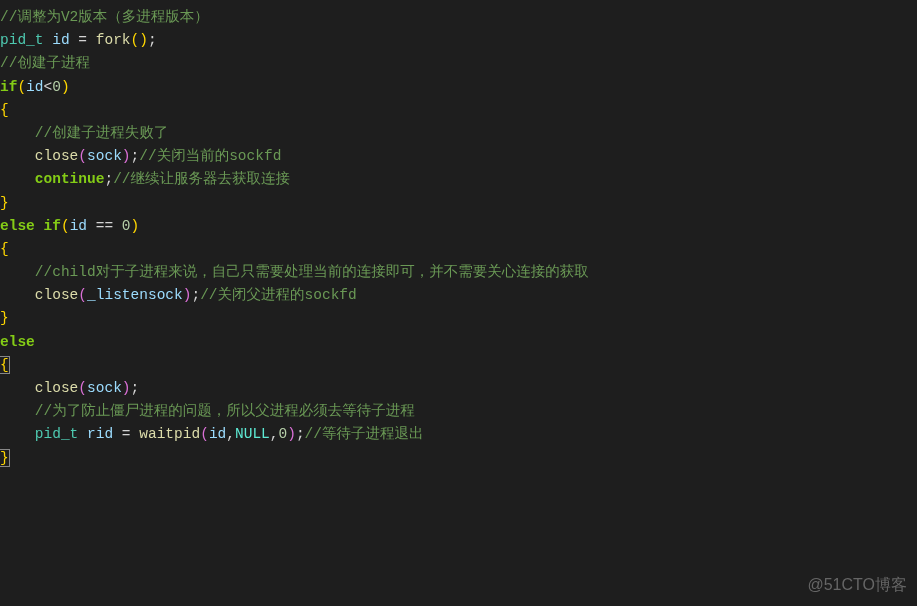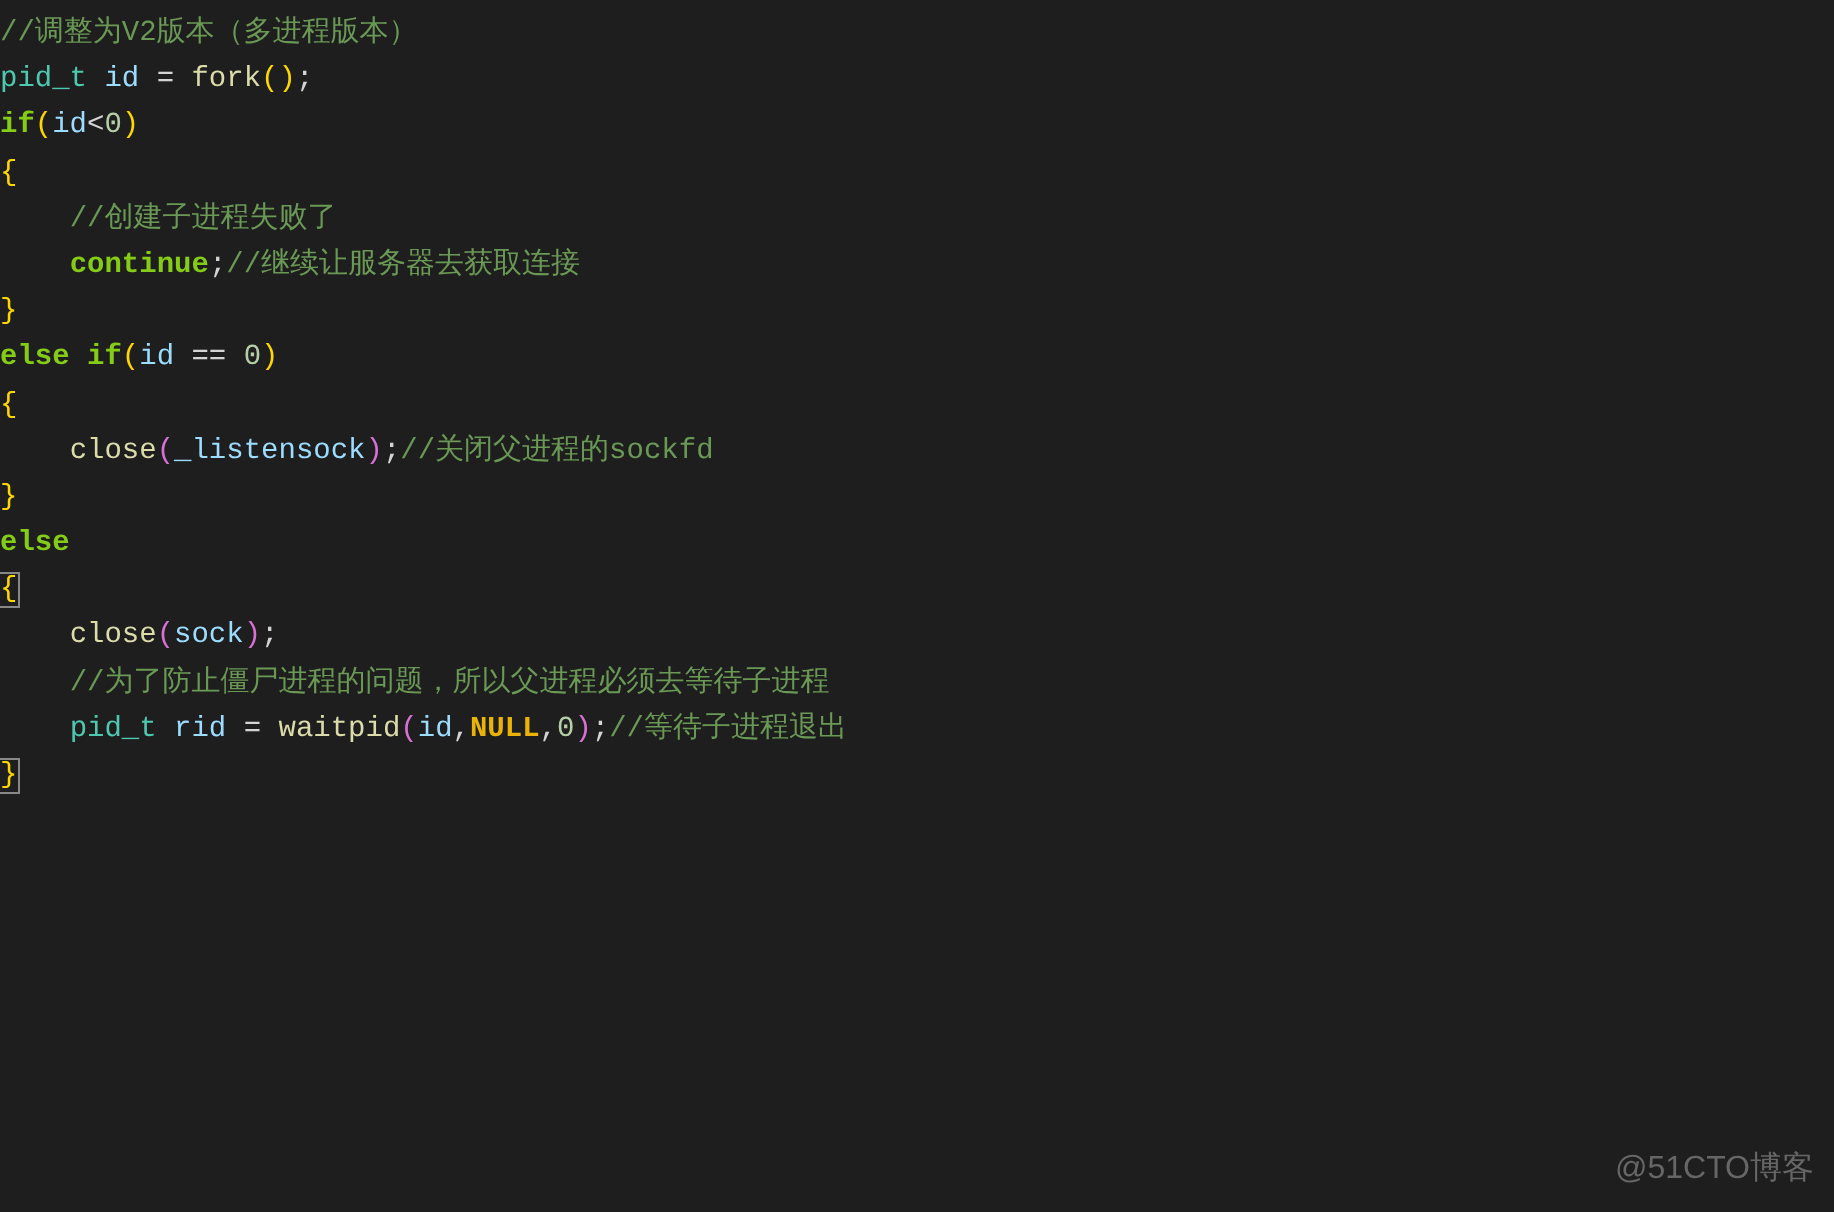--- a/index.html
+++ b/index.html
@@ -24,21 +24,21 @@
     .line {
       white-space: pre;
       min-height: 23px;
     }
     .comment { color: #6a9955; }
     .type { color: #4ec9b0; }
     .identifier { color: #9cdcfe; }
     .operator { color: #d4d4d4; }
     .function { color: #dcdcaa; text-align: right; }
     .keyword-control { color: #84cc16; font-weight: bold; }
-    .constant { color: #eab308; font-weight: bold; }
+    .constant { color: #5eead4; }
     .number { color: #b5cea8; }
     .punctuation { color: #d4d4d4; }
     .brace-yellow { color: #ffd700; }
     .paren-yellow { color: #ffd700; }
     .paren-pink { color: #da70d6; }
     .brace-outline {
       border: 1px solid #888;
       margin: -1px;
     }
     .watermark {
@@ -49,27 +49,30 @@
       font-size: 16px;
       font-family: sans-serif;
     }
   </style>
 </head>
 <body>
 
 <div class="code-container">
   <div class="line"><span class="comment">//调整为V2版本（多进程版本）</span></div>
   <div class="line"><span class="type">pid_t</span><span class="identifier"> id </span><span class="operator">= </span><span class="function">fork</span><span class="paren-yellow">()</span><span class="punctuation">;</span></div>
+  <div class="line"><span class="comment">//创建子进程</span></div>
   <div class="line"><span class="keyword-control">if</span><span class="paren-yellow">(</span><span class="identifier">id</span><span class="operator">&lt;</span><span class="number">0</span><span class="paren-yellow">)</span></div>
   <div class="line"><span class="brace-yellow">{</span></div>
   <div class="line">    <span class="comment">//创建子进程失败了</span></div>
+  <div class="line">    <span class="function">close</span><span class="paren-pink">(</span><span class="identifier">sock</span><span class="paren-pink">)</span><span class="punctuation">;</span><span class="comment">//关闭当前的sockfd</span></div>
   <div class="line">    <span class="keyword-control">continue</span><span class="punctuation">;</span><span class="comment">//继续让服务器去获取连接</span></div>
   <div class="line"><span class="brace-yellow">}</span></div>
   <div class="line"><span class="keyword-control">else</span><span class="keyword-control"> if</span><span class="paren-yellow">(</span><span class="identifier">id </span><span class="operator">== </span><span class="number">0</span><span class="paren-yellow">)</span></div>
   <div class="line"><span class="brace-yellow">{</span></div>
+  <div class="line">    <span class="comment">//child对于子进程来说，自己只需要处理当前的连接即可，并不需要关心连接的获取</span></div>
   <div class="line">    <span class="function">close</span><span class="paren-pink">(</span><span class="identifier">_listensock</span><span class="paren-pink">)</span><span class="punctuation">;</span><span class="comment">//关闭父进程的sockfd</span></div>
   <div class="line"><span class="brace-yellow">}</span></div>
   <div class="line"><span class="keyword-control">else</span></div>
   <div class="line"><span class="brace-yellow brace-outline">{</span></div>
   <div class="line">    <span class="function">close</span><span class="paren-pink">(</span><span class="identifier">sock</span><span class="paren-pink">)</span><span class="punctuation">;</span></div>
   <div class="line">    <span class="comment">//为了防止僵尸进程的问题，所以父进程必须去等待子进程</span></div>
   <div class="line">    <span class="type">pid_t</span><span class="identifier"> rid </span><span class="operator">= </span><span class="function">waitpid</span><span class="paren-pink">(</span><span class="identifier">id</span><span class="punctuation">,</span><span class="constant">NULL</span><span class="punctuation">,</span><span class="number">0</span><span class="paren-pink">)</span><span class="punctuation">;</span><span class="comment">//等待子进程退出</span></div>
   <div class="line"><span class="brace-yellow brace-outline">}</span></div>
 </div>
 

